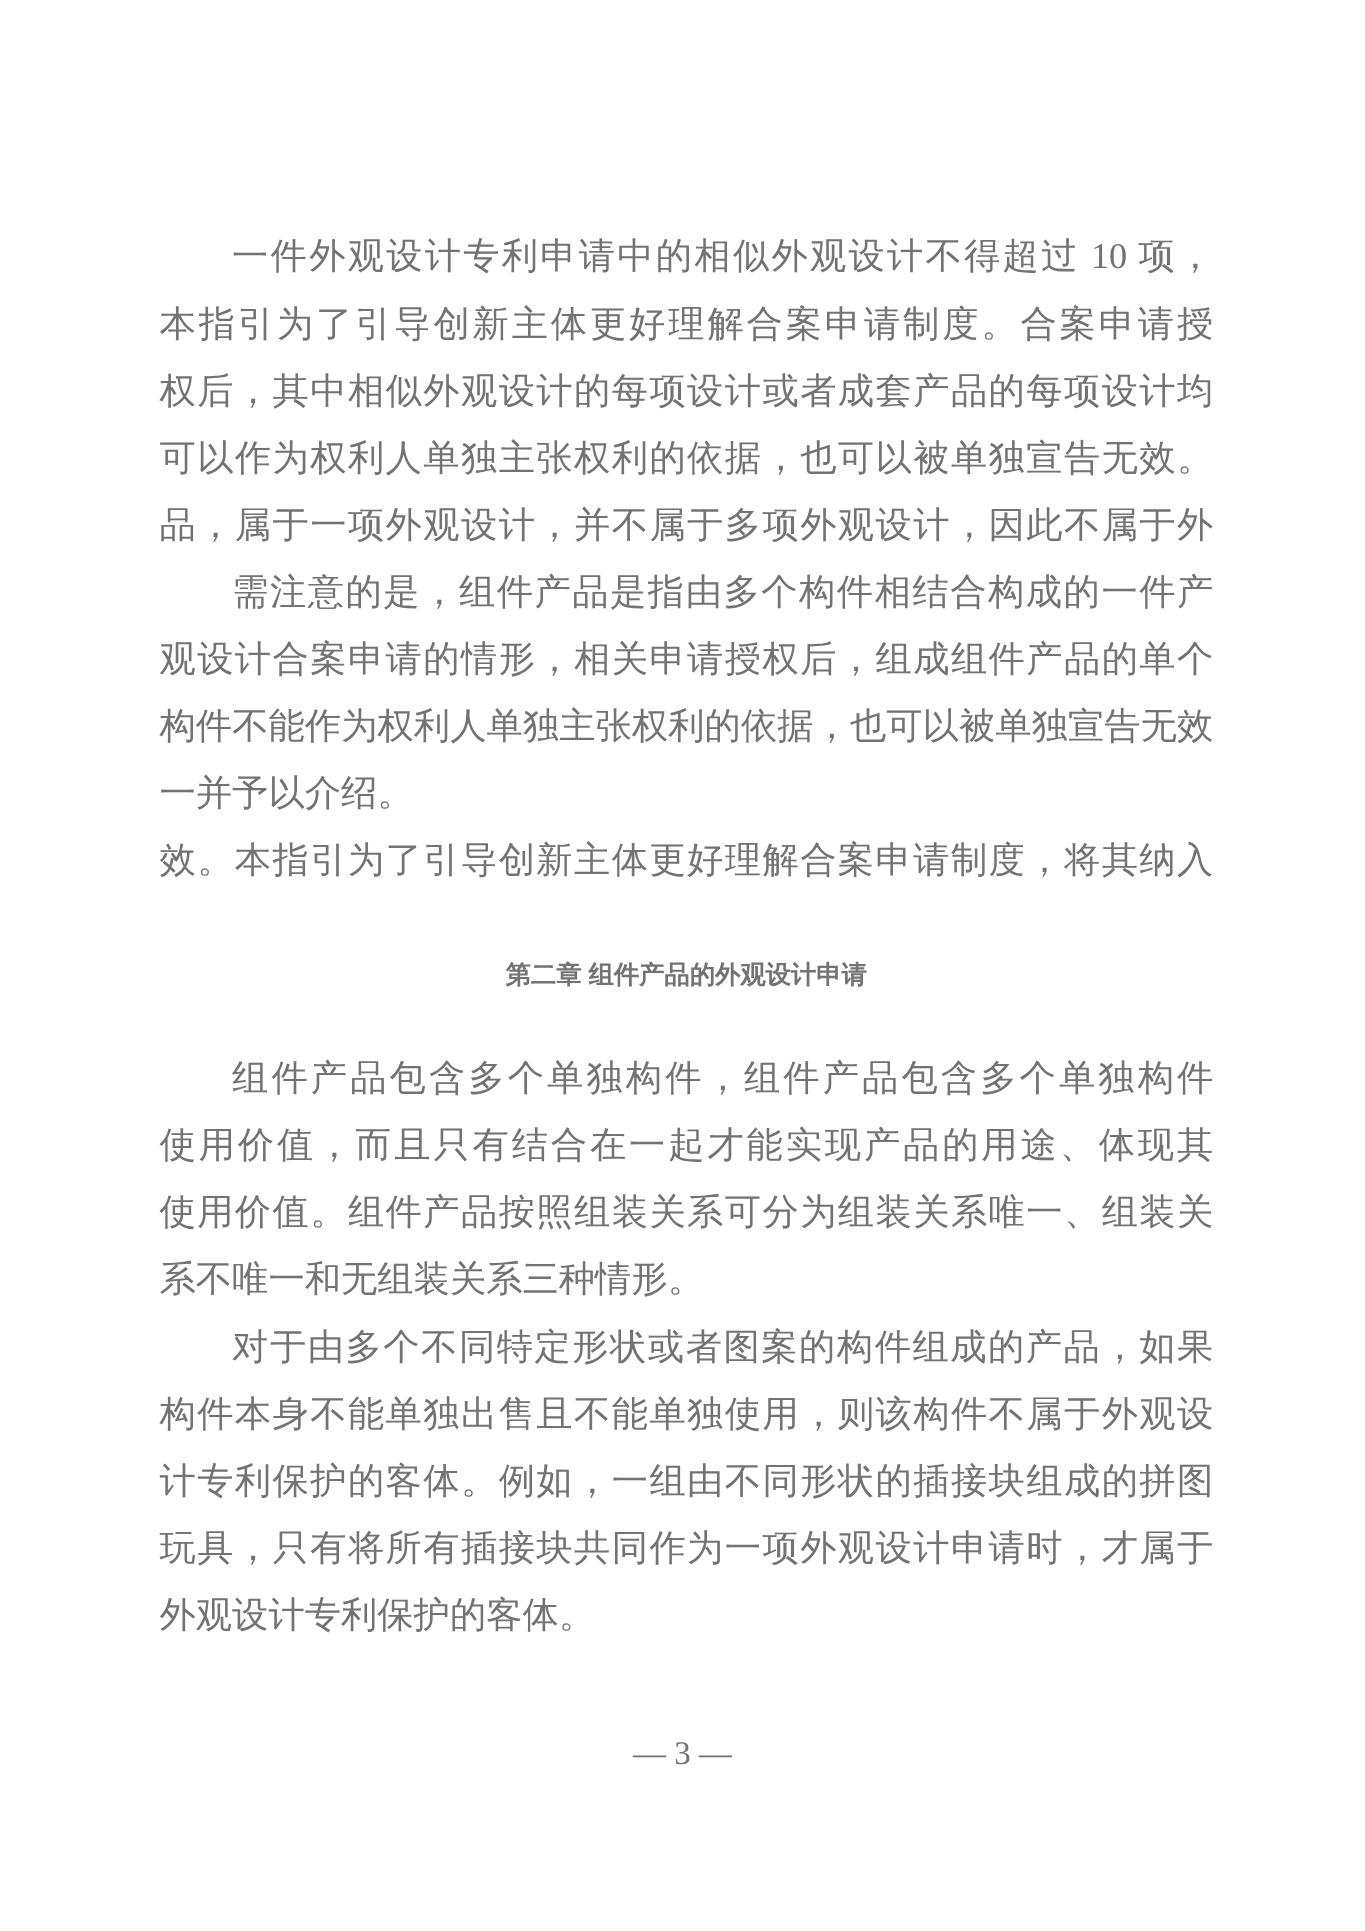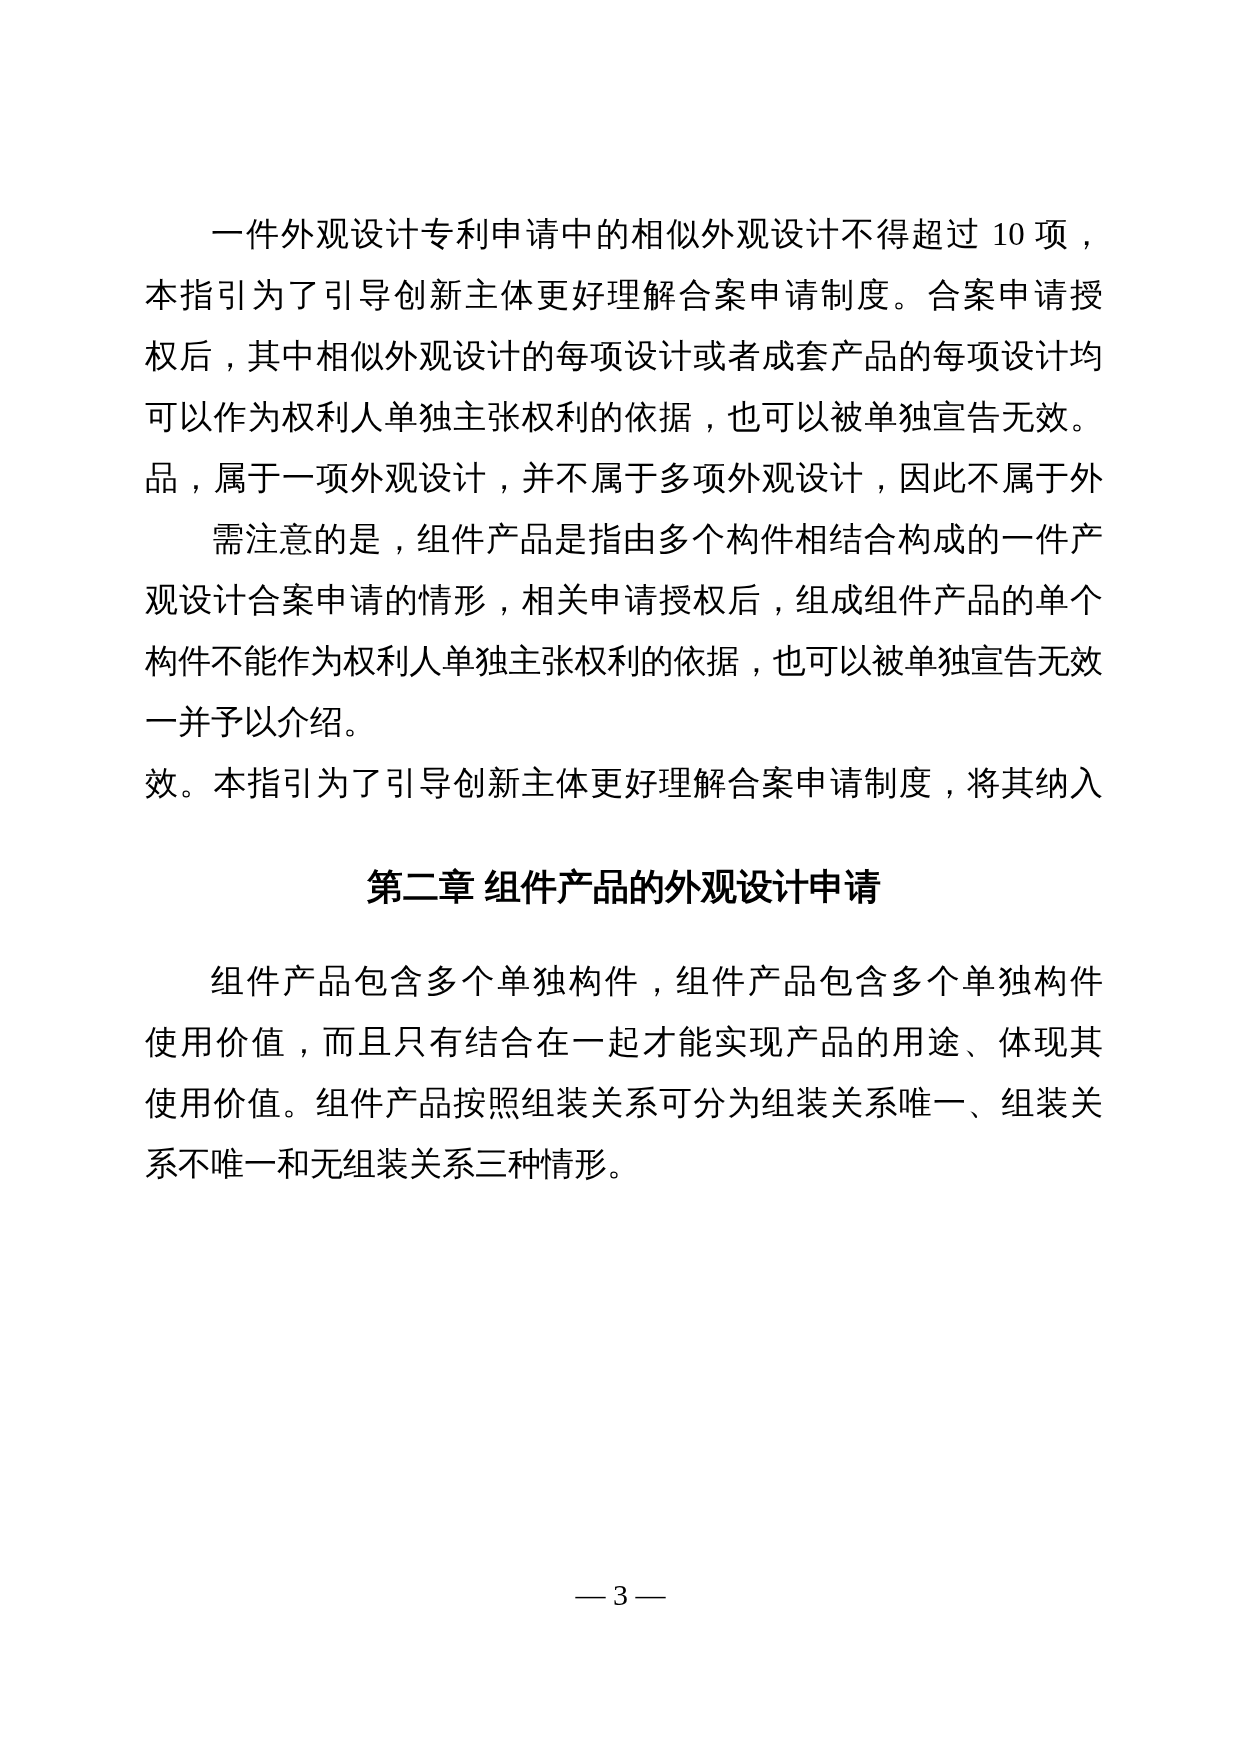--- a/index.html
+++ b/index.html
@@ -5,21 +5,21 @@
   html, body {
     margin: 0;
     padding: 0;
     background: #ffffff;
   }
   .page {
     position: relative;
     width: 1241px;
     height: 1755px;
     background: #ffffff;
-    color: #000000;
+    color: #737373;
     font-family: "Liberation Serif", "DejaVu Serif", serif;
     overflow: hidden;
   }
   .body-text {
     position: absolute;
     left: 145px;
     top: 204px;
     width: 958px;
     font-size: 33px;
     line-height: 61px;
@@ -27,21 +27,21 @@
   .para { margin: 0; padding: 0; }
   .line {
     text-align: justify;
     text-align-last: justify;
   }
   .line.first { text-indent: 2em; }
   .line.last { text-align-last: left; }
   .heading {
     font-family: "Liberation Sans", "DejaVu Sans", sans-serif;
     font-weight: bold;
-    font-size: 36px;
+    font-size: 23px;
     line-height: 61px;
     text-align: center;
     margin: 42px 0 34px 0;
   }
   .footer {
     position: absolute;
     left: 0;
     right: 0;
     top: 1577px;
     text-align: center;
@@ -73,19 +73,26 @@
 
     <h2 class="heading">第二章 组件产品的外观设计申请</h2>
 
     <div class="para">
       <div class="line first">组件产品包含多个单独构件，组件产品包含多个单独构件</div>
       <div class="line">使用价值，而且只有结合在一起才能实现产品的用途、体现其</div>
       <div class="line">使用价值。组件产品按照组装关系可分为组装关系唯一、组装关</div>
       <div class="line last">系不唯一和无组装关系三种情形。</div>
     </div>
 
+    <div class="para">
+      <div class="line first">对于由多个不同特定形状或者图案的构件组成的产品，如果</div>
+      <div class="line">构件本身不能单独出售且不能单独使用，则该构件不属于外观设</div>
+      <div class="line">计专利保护的客体。例如，一组由不同形状的插接块组成的拼图</div>
+      <div class="line">玩具，只有将所有插接块共同作为一项外观设计申请时，才属于</div>
+      <div class="line last">外观设计专利保护的客体。</div>
+    </div>
 
   </div>
 
   <div class="footer">
     <span>— 3 —</span>
   </div>
 </div>
 
 </body></html>

